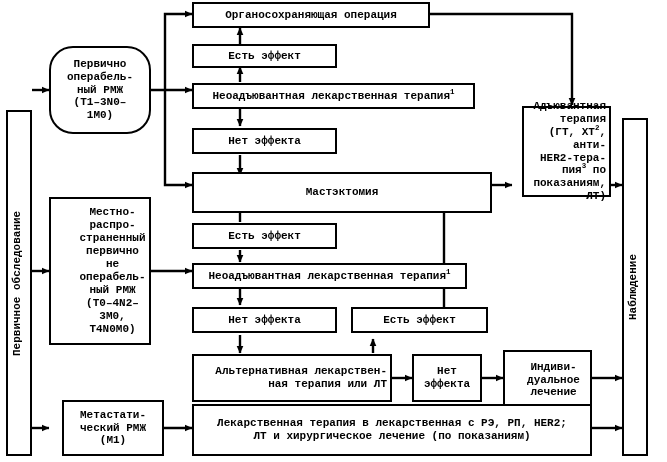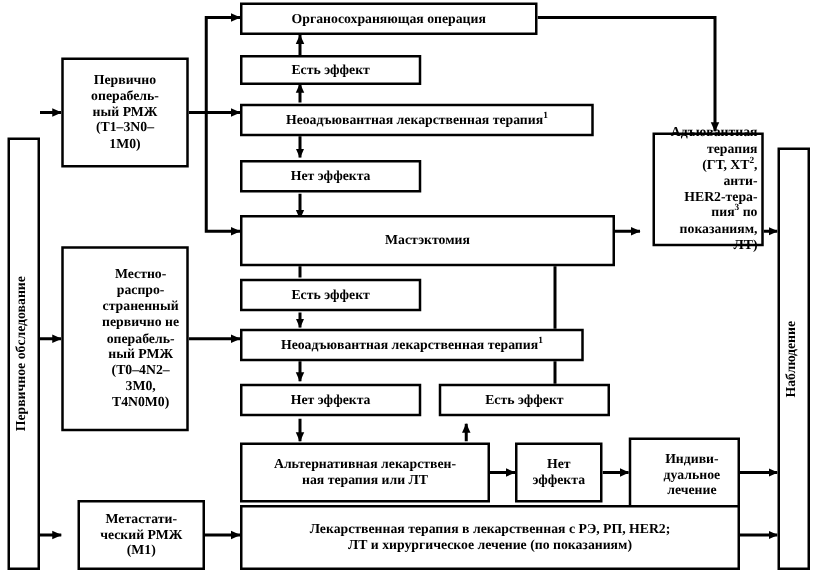--- a/index.html
+++ b/index.html
@@ -26,21 +26,21 @@
   .node {
     position: absolute;
     box-sizing: border-box;
     border: 2px solid #000000;
     background: #ffffff;
     display: flex;
     align-items: center;
     justify-content: center;
     text-align: center;
     color: #000000;
-    font-family: Liberation Serif, serif;
+    font-family: Liberation Mono, monospace;
     font-weight: bold;
     line-height: 1.18;
     padding: 1px 3px;
     z-index: 2;
   }
   .node .lbl { display: block; width: 100%; }
   .vert {
     writing-mode: vertical-rl;
     transform: rotate(180deg);
   }
@@ -97,21 +97,21 @@
   </svg>
 
   <div class="node vert fs11" style="left:6px; top:110px; width:26px; height:346px;">
     <span class="lbl">Первичное обследование</span>
   </div>
 
   <div class="node vert fs11" style="left:622px; top:118px; width:26px; height:338px;">
     <span class="lbl">Наблюдение</span>
   </div>
 
-  <div class="node fs11" style="left:49px; top:46px; width:102px; height:88px;">
+  <div class="node fs11" style="left:49px; top:46px; width:102px; height:88px;border-radius:24px;">
     <span class="lbl">
       <span>Первично</span><br>
       <span>операбель-</span><br>
       <span>ный РМЖ</span><br>
       <span>(Т1–3N0–</span><br>
       <span>1М0)</span>
     </span>
   </div>
 
   <div class="node fs11" style="left:49px; top:197px; width:102px; height:148px;padding-left:28px;">
@@ -165,21 +165,21 @@
   </div>
 
   <div class="node fs11" style="left:192px; top:307px; width:145px; height:26px;">
     <span class="lbl">Нет эффекта</span>
   </div>
 
   <div class="node fs11" style="left:351px; top:307px; width:137px; height:26px;">
     <span class="lbl">Есть эффект</span>
   </div>
 
-  <div class="node fs11" style="left:192px; top:354px; width:200px; height:48px;">
+  <div class="node fs11" style="left:192px; top:354px; width:200px; height:48px;text-align:right;">
     <span class="lbl">
       <span>Альтернативная лекарствен-</span><br>
       <span>ная терапия или ЛТ</span>
     </span>
   </div>
 
   <div class="node fs11" style="left:412px; top:354px; width:70px; height:48px;align-items:center;">
     <span class="lbl">
       <span>Нет</span><br>
       <span>эффекта</span>

